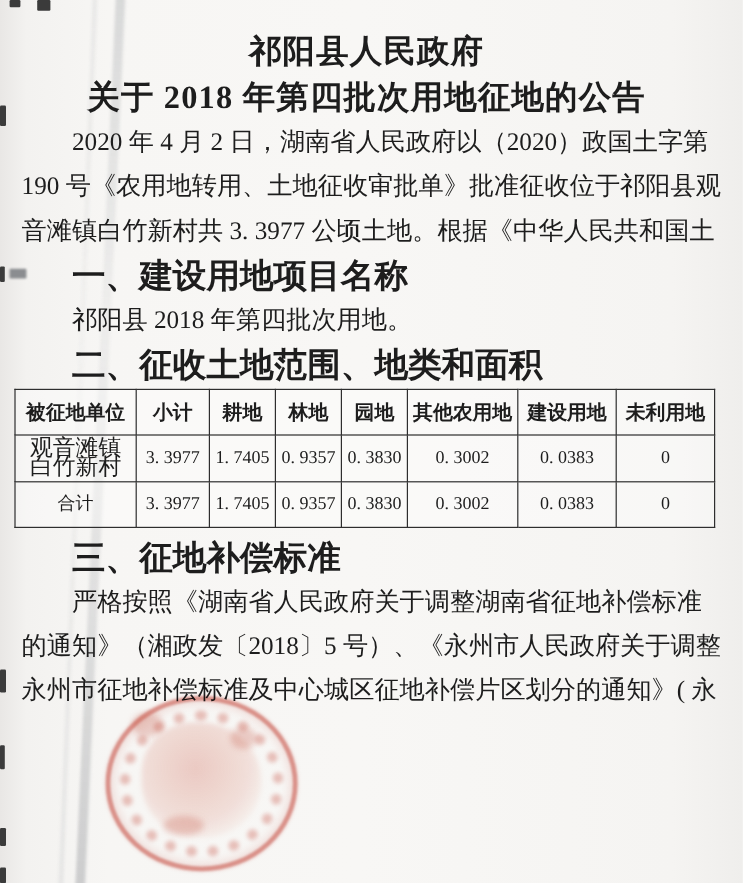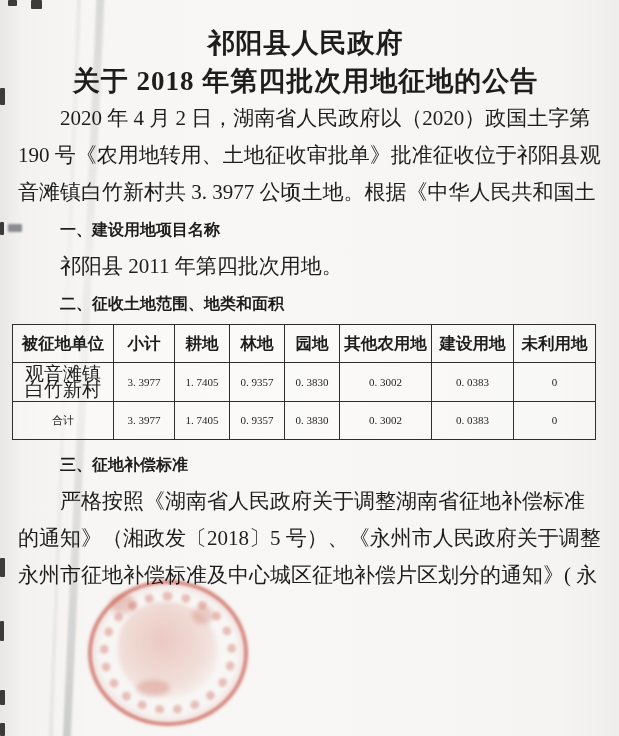--- a/index.html
+++ b/index.html
@@ -23,29 +23,29 @@
   .mark{position:absolute;background:#3b3b3b;border-radius:1px;pointer-events:none;}
   .mark.soft{background:#8b8d90;filter:blur(1px);}
 
   .content{position:absolute;left:18px;right:26px;top:24px;}
 
   .title{ text-align:center;font-weight:bold;font-size:27px;line-height:38px;white-space:nowrap; letter-spacing:1px;}
 
   .bodytext{font-size:21px;line-height:37px;}
   .line{white-space:nowrap;}
   .indent{padding-left:42px;}
-  .heading{font-weight:bold;font-family:"Liberation Sans","DejaVu Sans",sans-serif;font-size:16px;}
+  .heading{font-weight:bold;font-family:"Liberation Sans","DejaVu Sans",sans-serif;font-size:28px;}
 
   .unit-label{text-align:right;font-size:19px;line-height:27px;padding-right:4px;}
 
   .table-wrap{margin-left:-6px;margin-top:2px;}
   table{border-collapse:collapse;table-layout:fixed;width:583px;background:rgba(255,255,255,.35);padding-left:24px;}
   th,td{border:1.7px solid #2e2e2e;text-align:center;vertical-align:middle;padding:0;}
   th{font-size:16.5px;font-weight:600;height:27px;}
-  td{font-size:11px;}
+  td{font-size:15px;}
   tr.r1 td{height:38px;}
   tr.r2 td{height:31px;}
   .unit-cell{white-space:pre-line;font-size:19px;line-height:16px;}
 
   .sec3{margin-top:6px;}
 
   
   .seal{position:absolute;left:84px;top:576px;width:168px;height:154px;pointer-events:none;mix-blend-mode:multiply;}
   .seal-ring{position:absolute;inset:4px;border:4px solid rgba(198,56,42,.52);border-radius:50%;
     box-shadow:inset 0 0 10px rgba(198,56,42,.22), 0 0 3px rgba(198,56,42,.25);filter:blur(.8px);}
@@ -77,21 +77,21 @@
 
   <div class="title">祁阳县人民政府</div>
   <div class="title">关于 2018 年第四批次用地征地的公告</div>
 
   <div class="bodytext">
     <div class="line indent">2020 年 4 月 2 日，湖南省人民政府以（2020）政国土字第</div>
     <div class="line">190 号《农用地转用、土地征收审批单》批准征收位于祁阳县观</div>
     <div class="line">音滩镇白竹新村共 3. 3977 公顷土地。根据《中华人民共和国土</div>
 
     <div class="line indent heading">一、建设用地项目名称</div>
-    <div class="line indent">祁阳县 2011 年第四批次用地。</div>
+    <div class="line indent">祁阳县 2018 年第四批次用地。</div>
     <div class="line indent heading">二、征收土地范围、地类和面积</div>
 
 
     <div class="table-wrap">
       <table>
         <colgroup>
           <col style="width:101px">
             <col style="width:61px">
             <col style="width:55px">
             <col style="width:55px">

